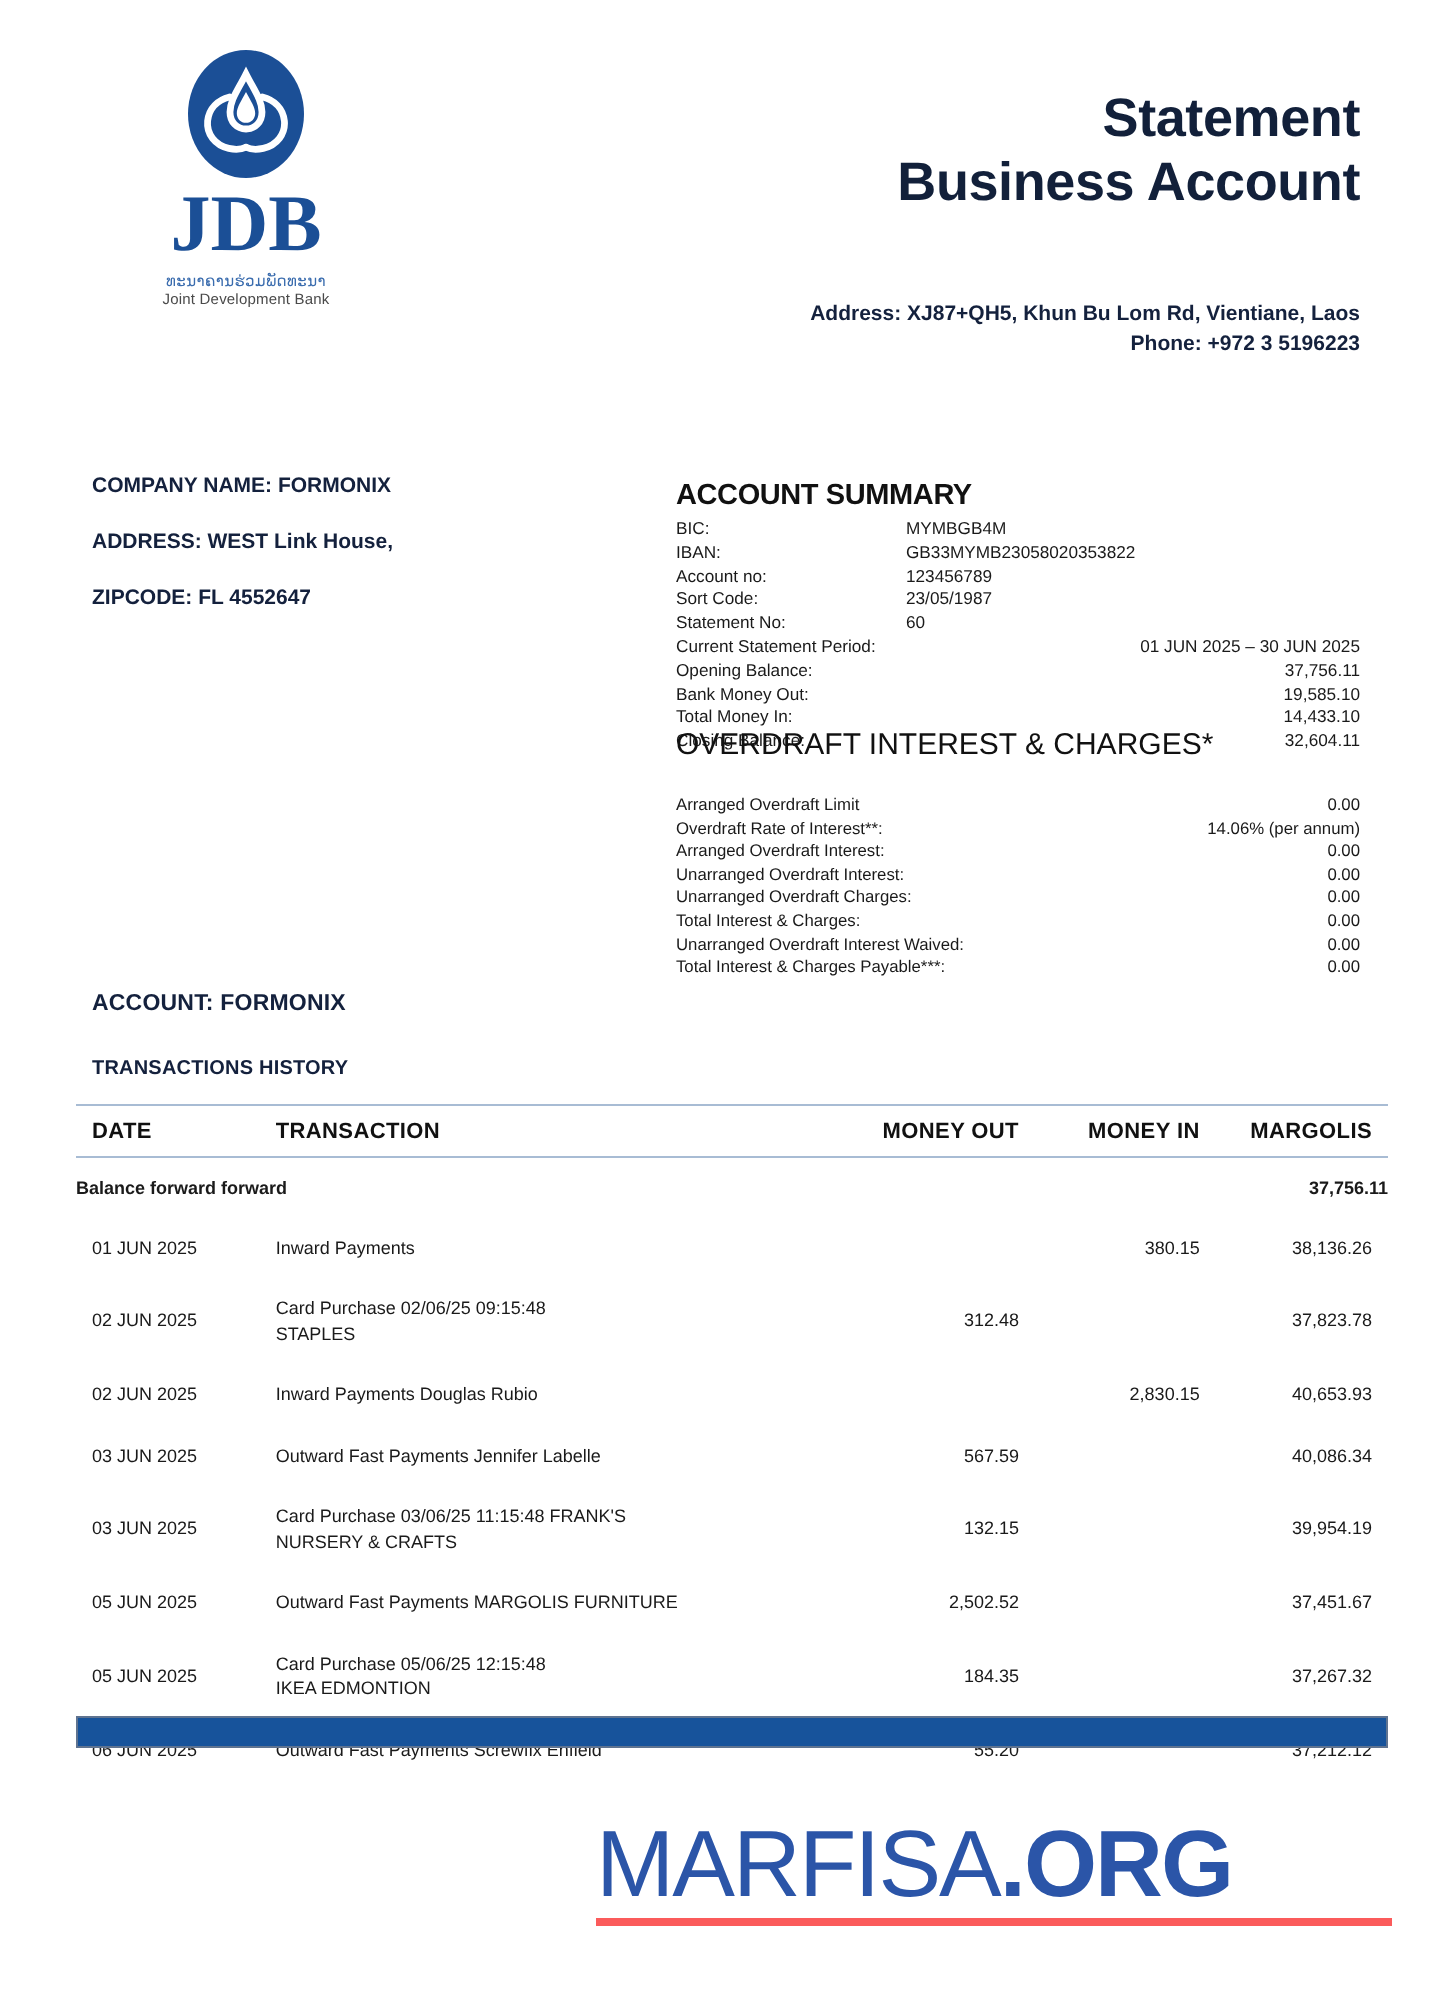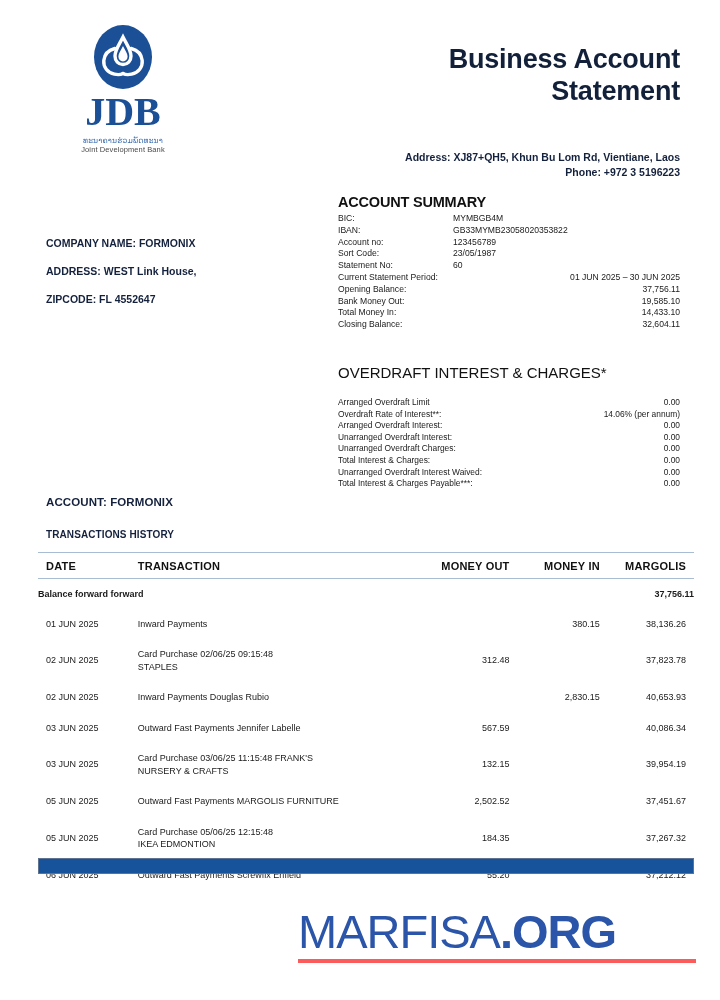--- a/index.html
+++ b/index.html
@@ -105,20 +105,21 @@
     left: 338px;
     top: 194px;
     width: 342px;
   }
   .panel-title {
     font-size: 14.5px;
     font-weight: bold;
     color: #111;
     letter-spacing: -0.2px;
     margin-bottom: 3px;
+    margin-top: 46px;
   }
   .sum-row {
     display: flex;
     font-size: 8.6px;
     line-height: 11.8px;
     color: #1a1a1a;
   }
   .sum-row .lbl { width: 115px; flex: none; }
   .sum-row .val-left { flex: 1; text-align: left; }
   .sum-row .val-right { flex: 1; text-align: right; }
@@ -251,22 +252,22 @@
       <path d="M31 22 C33.4 26.6 35.6 29.6 35.6 32.6 C35.6 35.4 33.6 37.4 31 37.4 C28.4 37.4 26.4 35.4 26.4 32.6 C26.4 29.6 28.6 26.6 31 22 Z" fill="#ffffff"></path>
       <path d="M22.8 24.5 C17 26 12.5 30 11.8 36.5 C11.2 43 15.5 48.6 22.4 50.2 C26 51 29 50.6 31 49.6" fill="none" stroke="#ffffff" stroke-width="3.4" stroke-linecap="round"></path>
       <path d="M39.2 24.5 C45 26 49.5 30 50.2 36.5 C50.8 43 46.5 48.6 39.6 50.2 C36 51 33 50.6 31 49.6" fill="none" stroke="#ffffff" stroke-width="3.4" stroke-linecap="round"></path>
     </svg>
     <div class="logo-word">JDB</div>
     <div class="logo-lao">ທະນາຄານຮ່ວມພັດທະນາ</div>
     <div class="logo-sub">Joint Development Bank</div>
   </div>
 
   <div class="doc-title">
+    <div>Statement</div>
     <div>Business Account</div>
-    <div>Statement</div>
   </div>
 
   <div class="bank-contact">
     <div>Address: XJ87+QH5, Khun Bu Lom Rd, Vientiane, Laos</div>
     <div>Phone: +972 3 5196223</div>
   </div>
 
   <div class="company-block">
     <div class="grp">COMPANY NAME: FORMONIX</div>
     <div class="grp">

